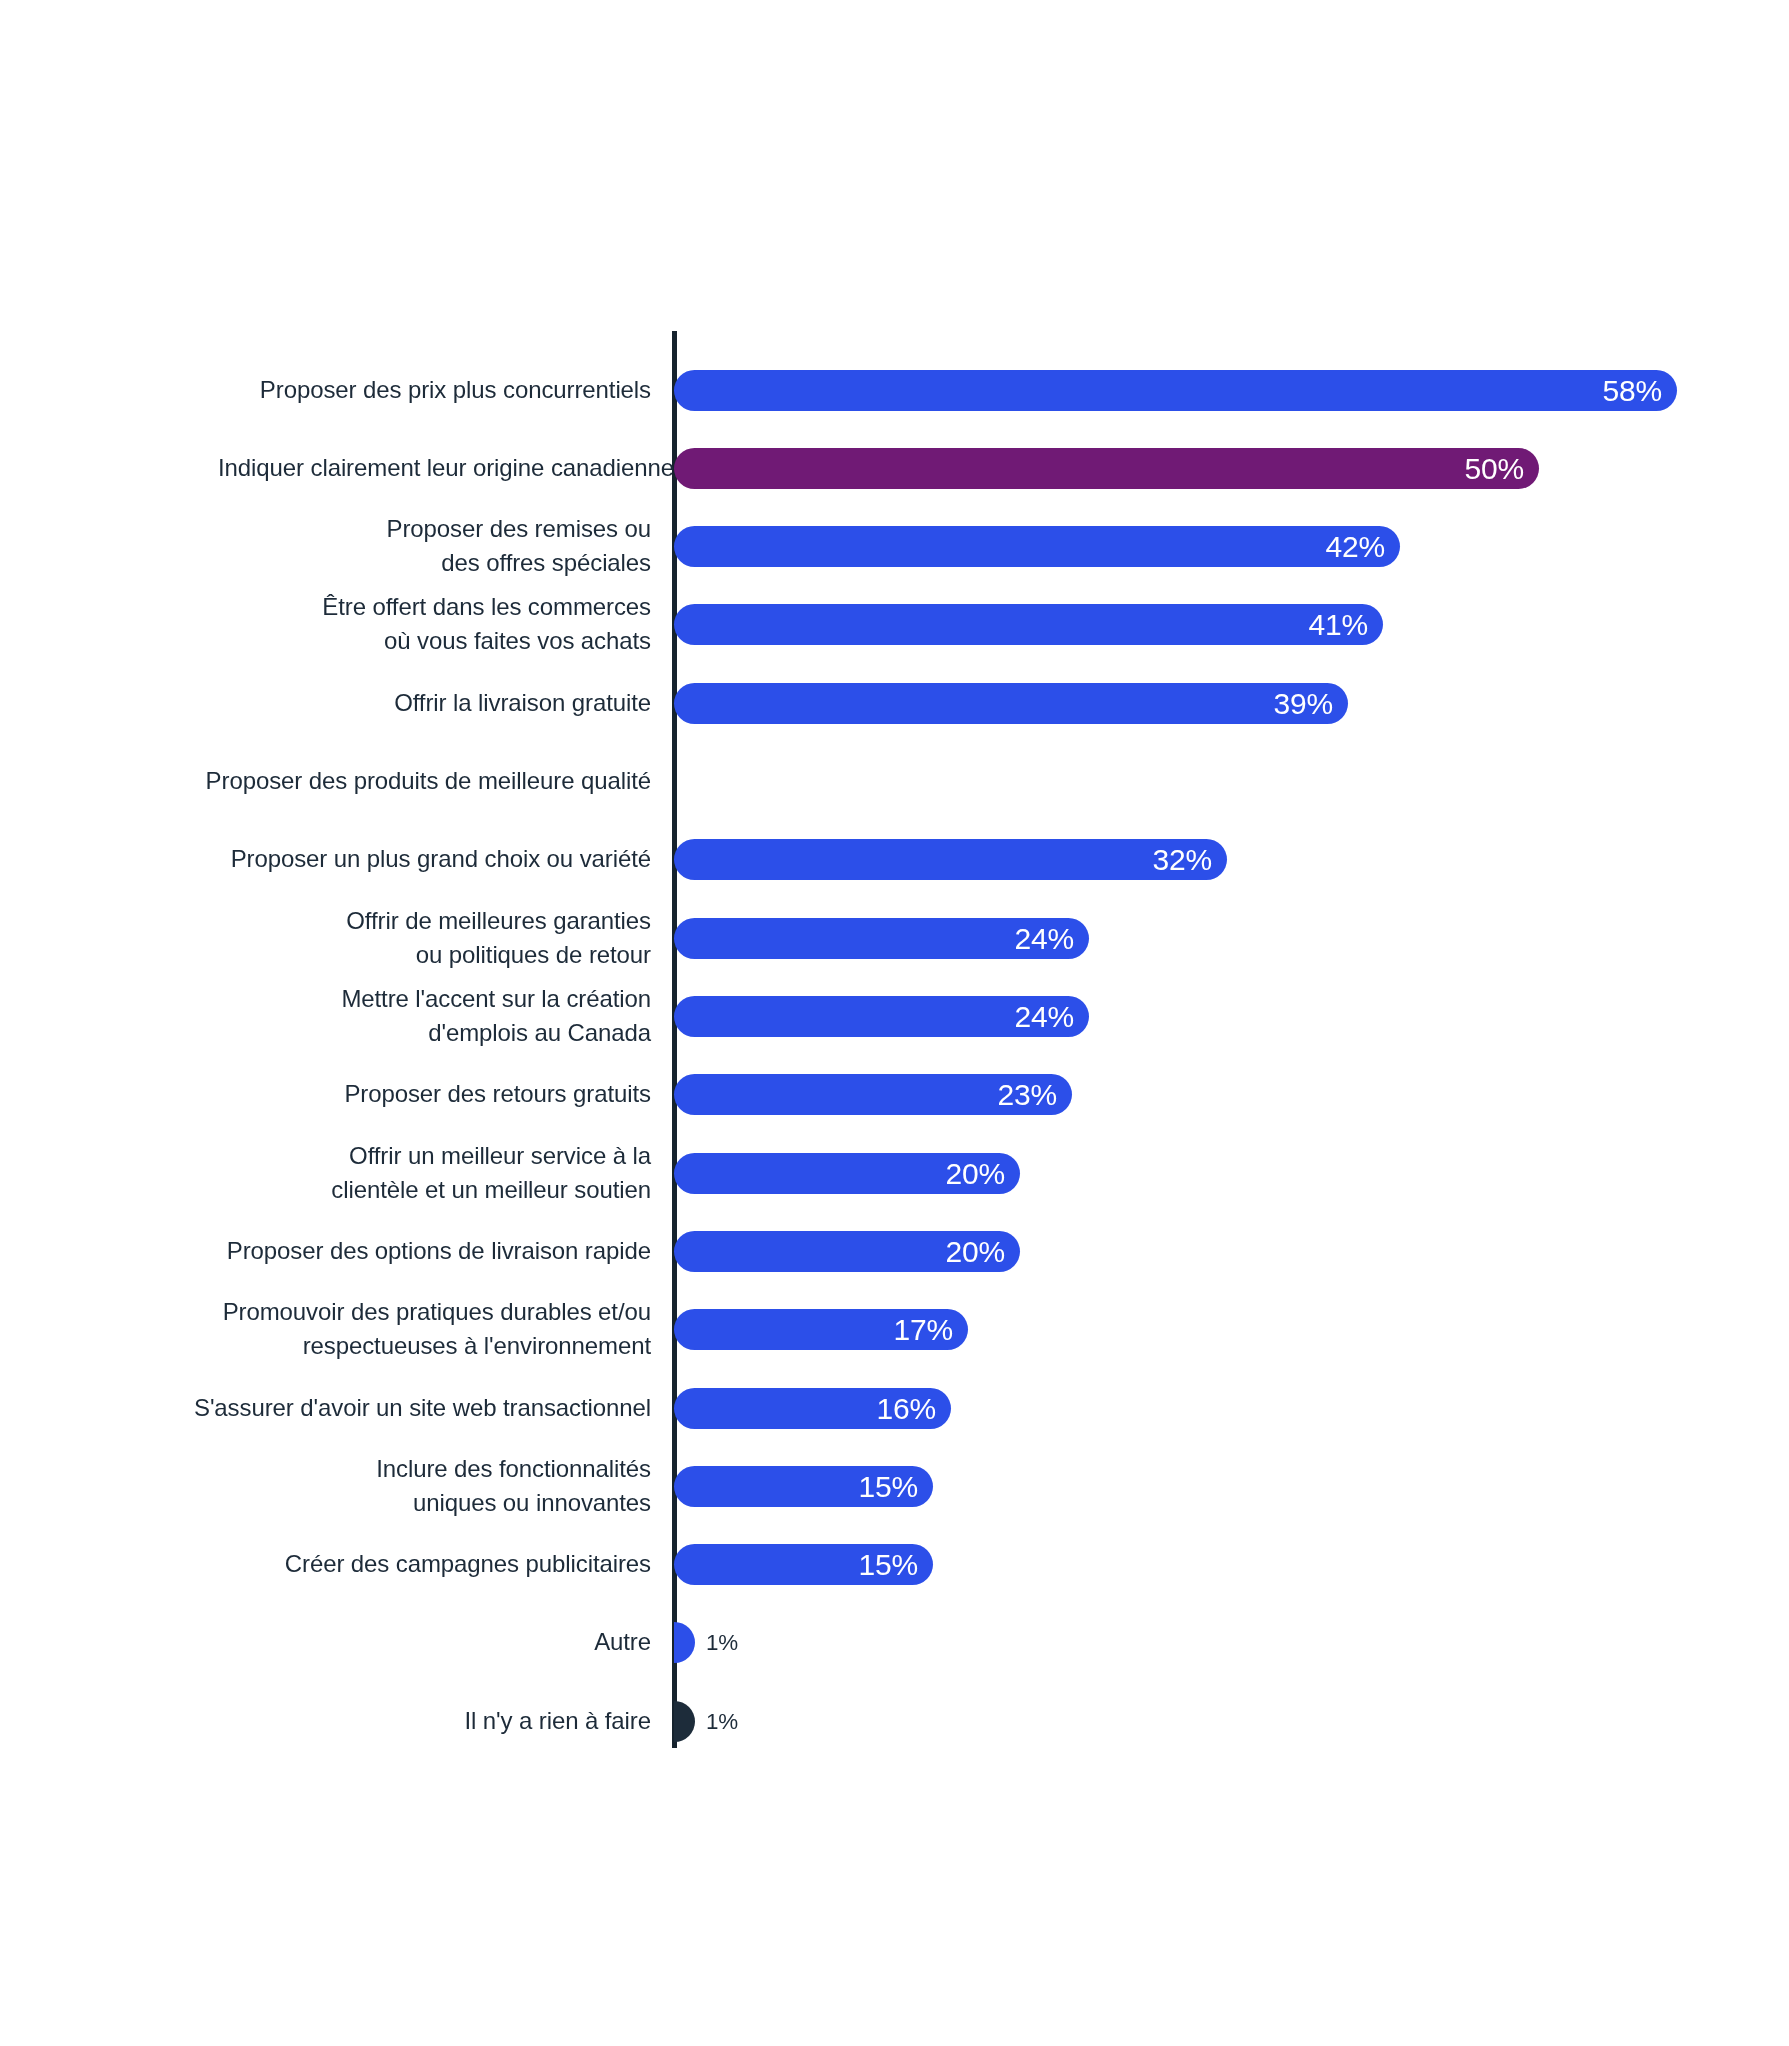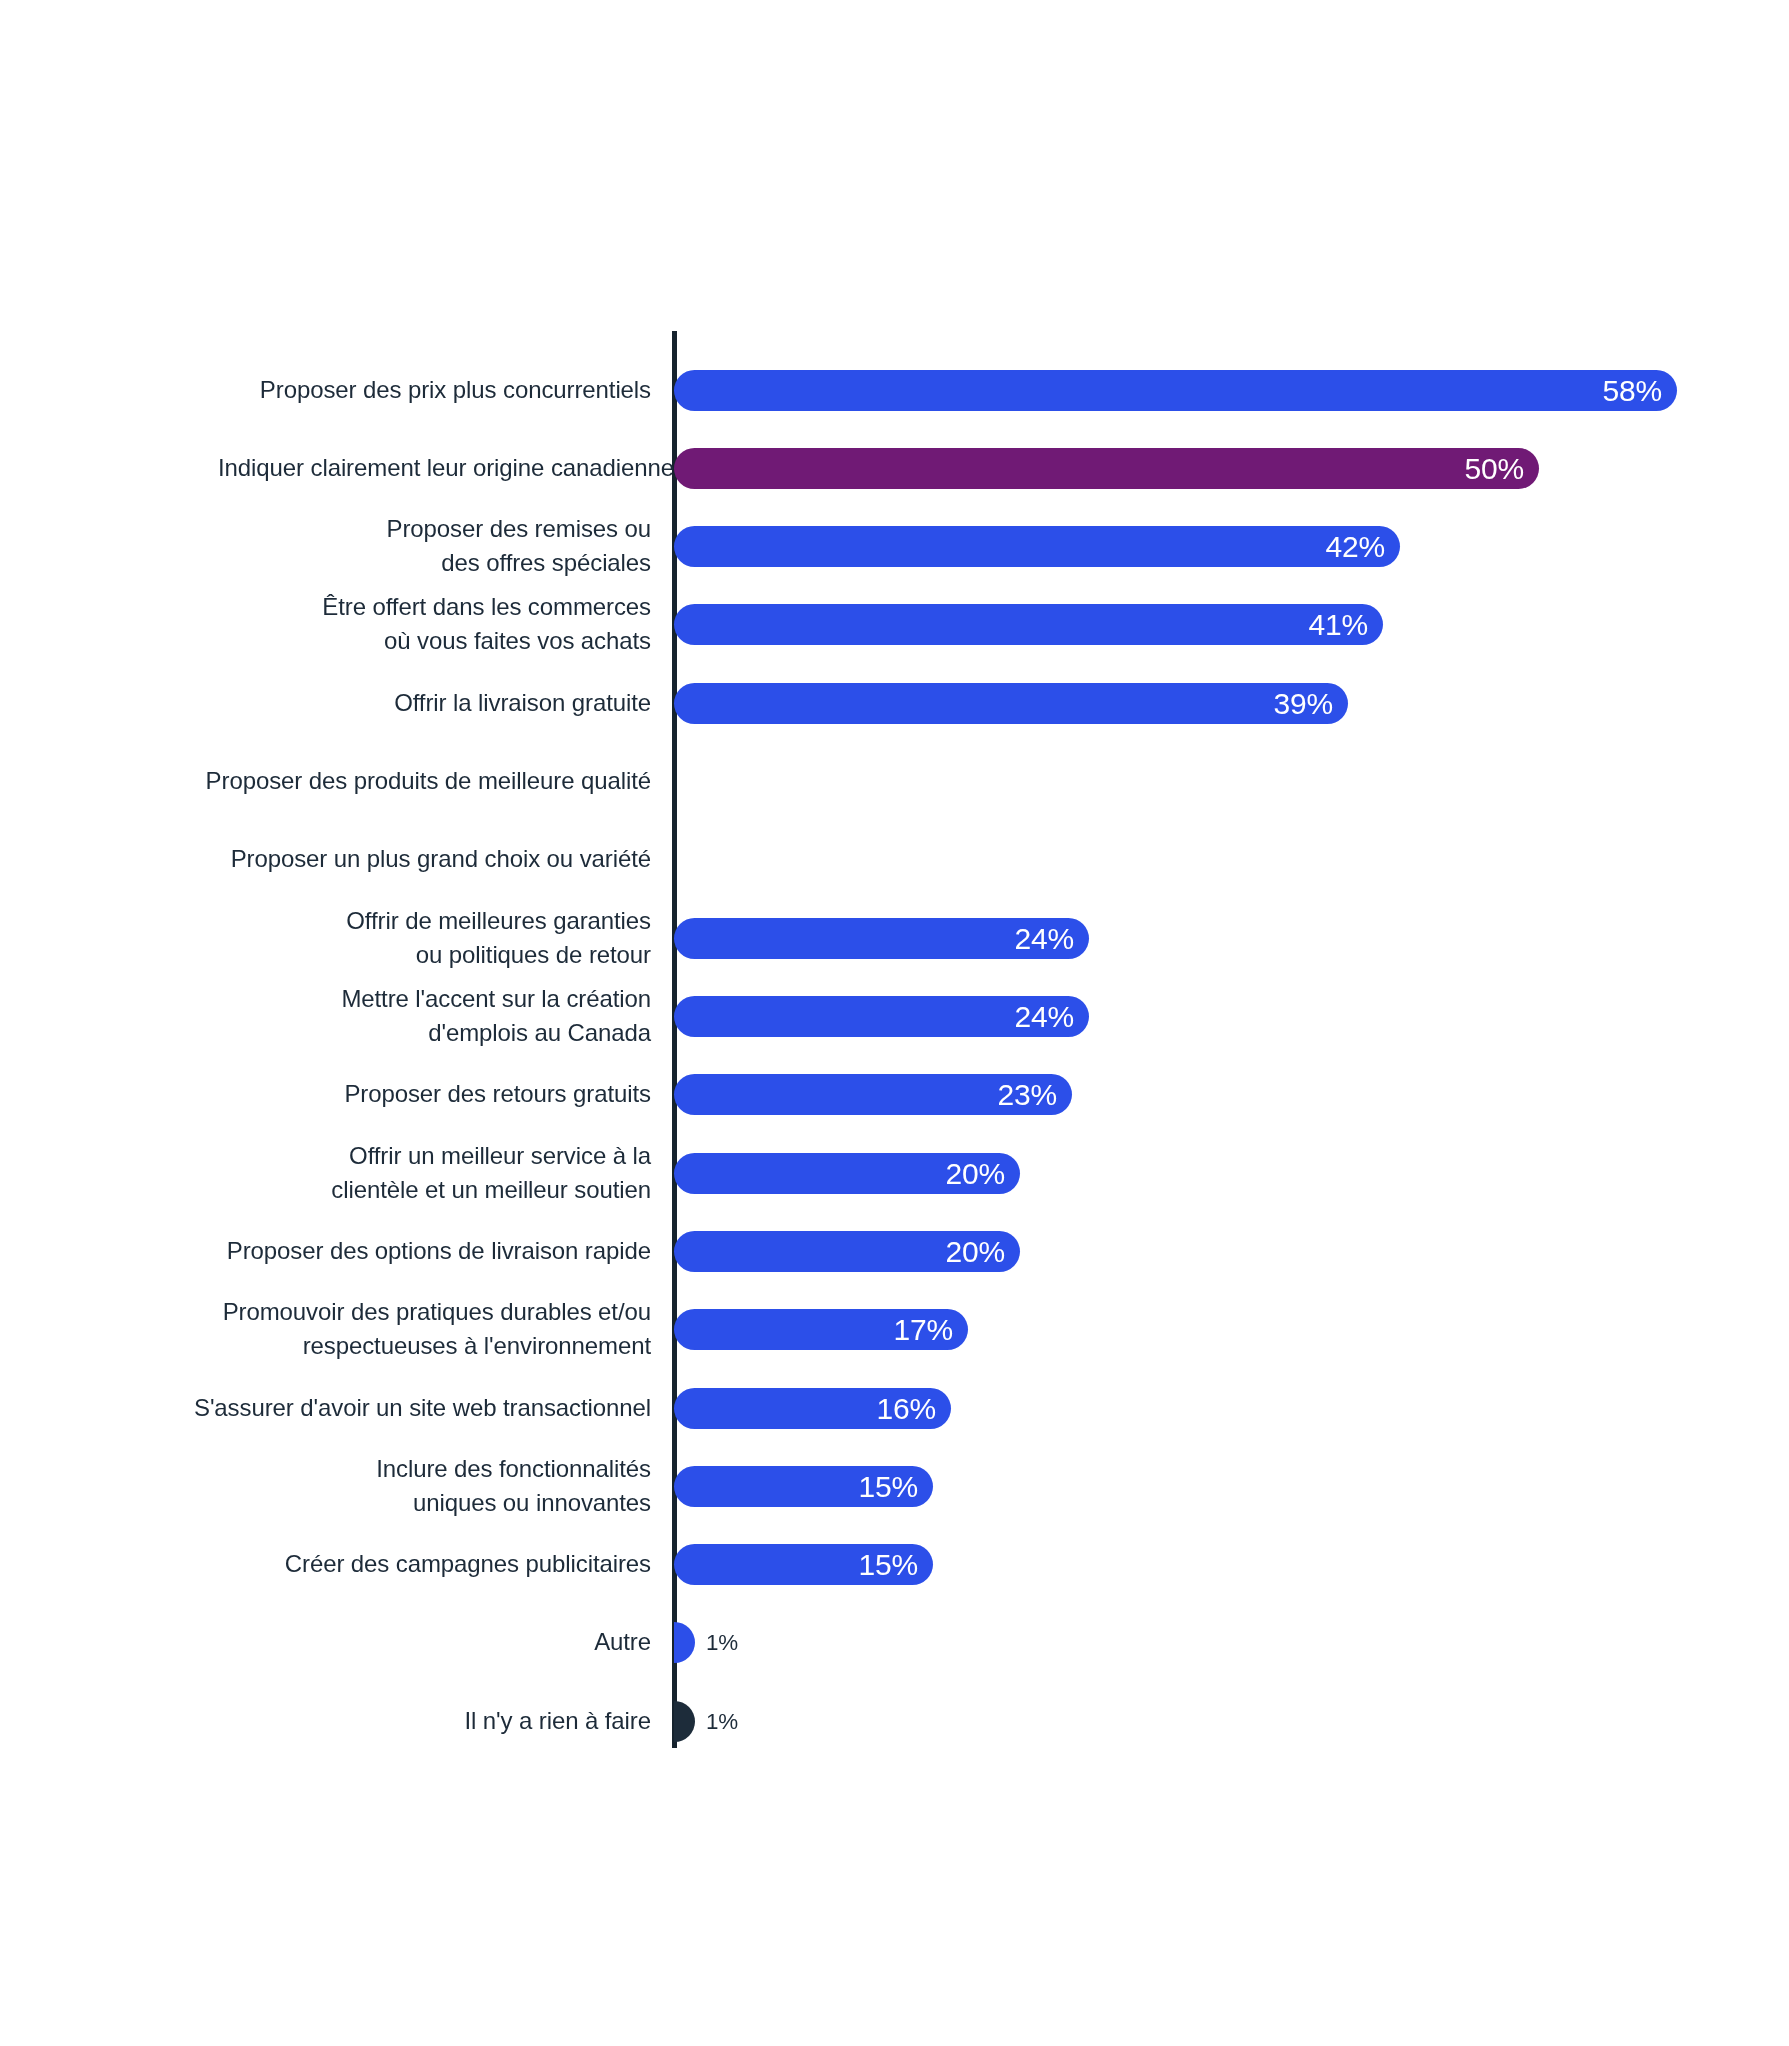--- a/index.html
+++ b/index.html
@@ -152,20 +152,25 @@
             <div class="bar" style="width: 674px; background: rgb(44, 79, 233);">
               <span class="bar-value-in">39%</span>
             </div>
           </div>
         </div>
         <div class="row" style="top: 742px;">
           <div class="cat-label">Proposer des produits de meilleure qualité</div>
         </div>
         <div class="row" style="top: 820px;">
           <div class="cat-label">Proposer un plus grand choix ou variété</div>
+          <div class="bar-wrap">
+            <div class="bar" style="width: 553px; background: rgb(44, 79, 233);">
+              <span class="bar-value-in">32%</span>
+            </div>
+          </div>
         </div>
         <div class="row" style="top: 899px;">
           <div class="cat-label">Offrir de meilleures garanties
 ou politiques de retour</div>
           <div class="bar-wrap">
             <div class="bar" style="width: 415px; background: rgb(44, 79, 233);">
               <span class="bar-value-in">24%</span>
             </div>
           </div>
         </div>

